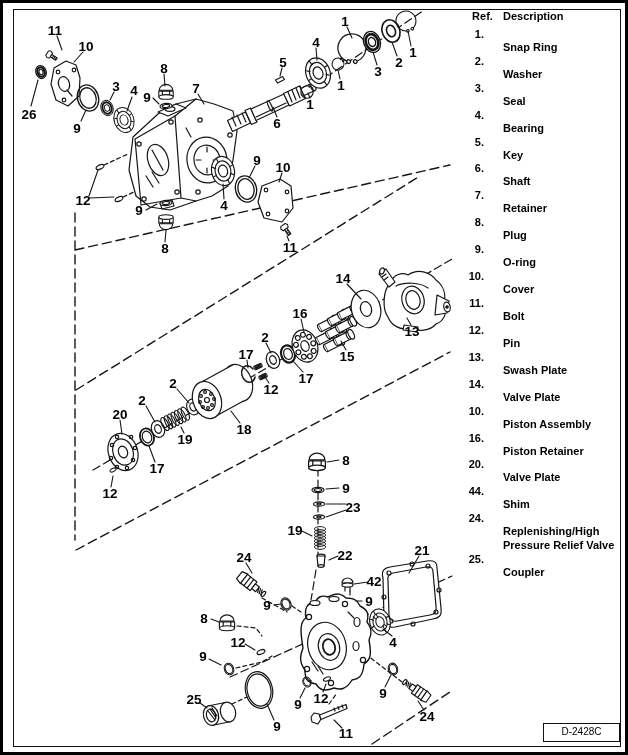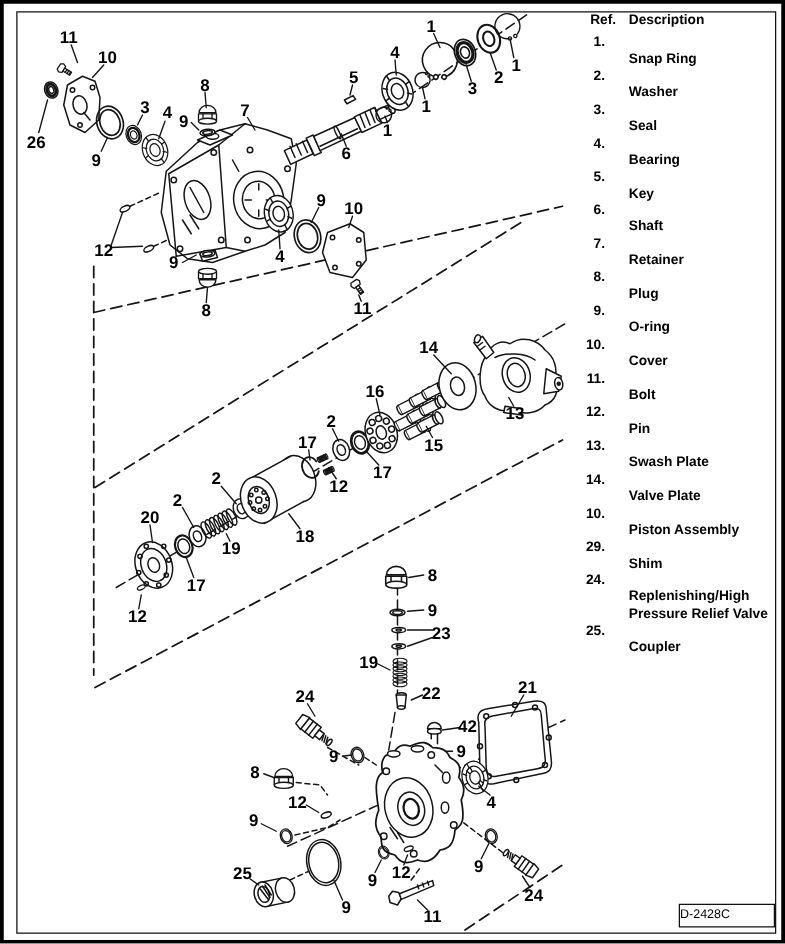--- a/index.html
+++ b/index.html
@@ -11,21 +11,21 @@
   .lbl{font-family:"Liberation Sans",sans-serif;font-weight:bold;font-size:13.5px;
        fill:#000;stroke:none;text-anchor:middle;}
   .plist{position:absolute;left:462px;top:10px;width:158px;color:#000;
          font-weight:bold;font-size:11px;line-height:13.9px;}
   .phead{display:flex;margin-bottom:4px;text-align:center;}
   .phead .h1{width:41px;}
   .prow{display:flex;}
   .pref{width:22px;text-align:right;flex:none;}
   .pdesc{margin-left:19px;width:118px;white-space:pre-line;margin-top:13px;}
   .figbox{position:absolute;left:543px;top:723px;width:77px;height:19px;border:1.5px solid #111;
-          box-sizing:border-box;font-size:10px;line-height:15px;color:#000;}
+          box-sizing:border-box;text-align:center;font-size:10px;line-height:15px;color:#000;}
 </style>
 </head>
 <body>
 
 <div id="page">
 
   <svg id="art" width="628" height="755" viewBox="0 0 628 755">
     <defs>
       <g id="oring">
           <ellipse rx="5.5" ry="7" fill="none"></ellipse>
@@ -501,21 +501,29 @@
         </div>
         <div class="prow">
           <span class="pref">14.</span>
           <span class="pdesc">Valve Plate</span>
         </div>
         <div class="prow">
           <span class="pref">10.</span>
           <span class="pdesc">Piston Assembly</span>
         </div>
         <div class="prow">
-          <span class="pref">29.</span>
+          <span class="pref">16.</span>
+          <span class="pdesc">Piston Retainer</span>
+        </div>
+        <div class="prow">
+          <span class="pref">20.</span>
+          <span class="pdesc">Valve Plate</span>
+        </div>
+        <div class="prow">
+          <span class="pref">44.</span>
           <span class="pdesc">Shim</span>
         </div>
         <div class="prow">
           <span class="pref">24.</span>
           <span class="pdesc">Replenishing/High
 Pressure Relief Valve</span>
         </div>
         <div class="prow">
           <span class="pref">25.</span>
           <span class="pdesc">Coupler</span>

